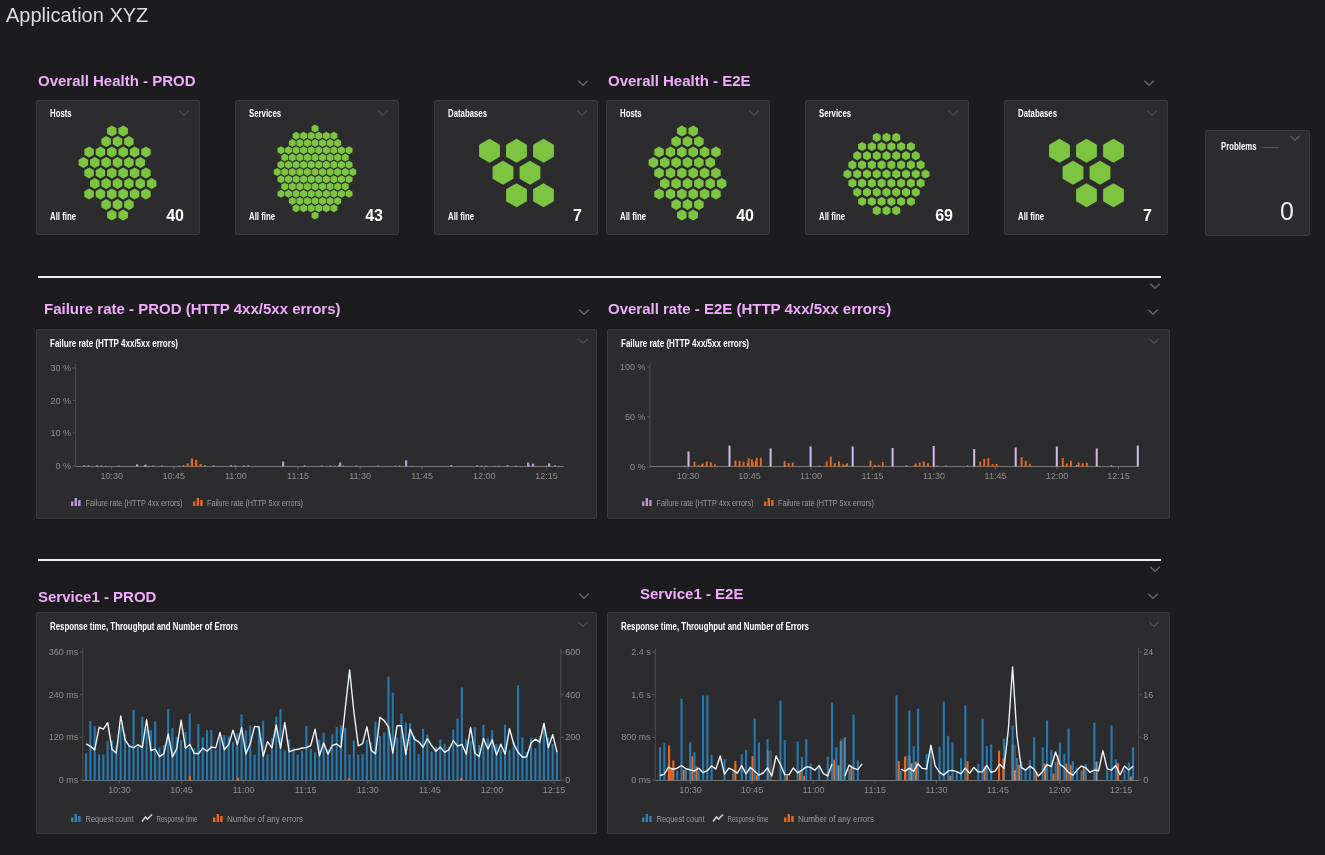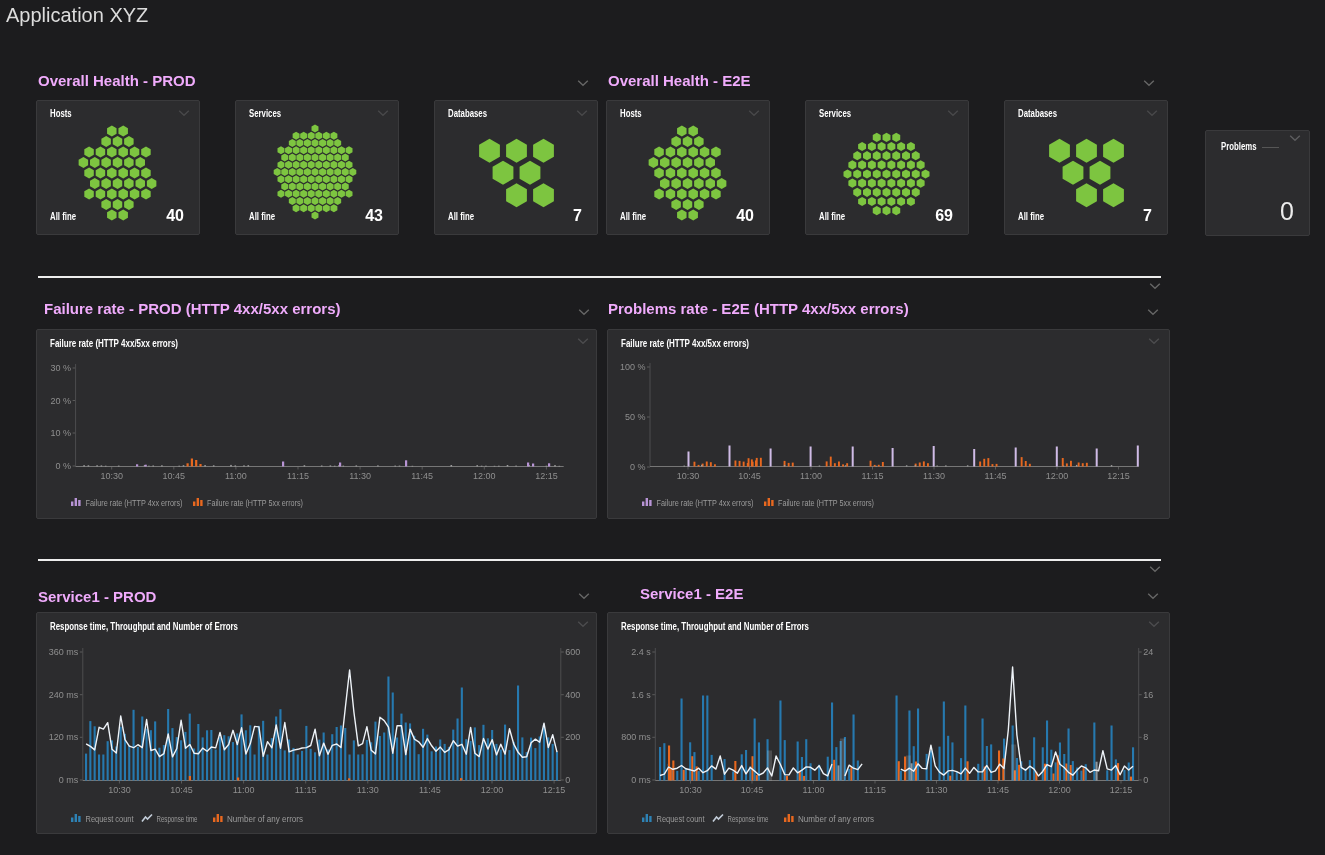--- a/index.html
+++ b/index.html
@@ -351,21 +351,21 @@
     <svg width="12" height="8" viewBox="0 0 12 8">
       <polyline points="1.2,1.8 6,6.2 10.8,1.8" fill="none" stroke="#666666" stroke-width="1.4"></polyline>
     </svg>
   </div>
 <div class="shead" style="left:44px;top:300px">Failure rate - PROD (HTTP 4xx/5xx errors)</div>
 <div class="chev" style="left:578px;top:308px">
     <svg width="12" height="8" viewBox="0 0 12 8">
       <polyline points="1.2,1.8 6,6.2 10.8,1.8" fill="none" stroke="#666666" stroke-width="1.4"></polyline>
     </svg>
   </div>
-<div class="shead" style="left:608px;top:300px">Problems rate - E2E (HTTP 4xx/5xx errors)</div>
+<div class="shead" style="left:608px;top:300px">Overall rate - E2E (HTTP 4xx/5xx errors)</div>
 <div class="chev" style="left:1147px;top:308px">
     <svg width="12" height="8" viewBox="0 0 12 8">
       <polyline points="1.2,1.8 6,6.2 10.8,1.8" fill="none" stroke="#666666" stroke-width="1.4"></polyline>
     </svg>
   </div>
 <div class="tile" style="left:36px;top:329px;width:561px;height:190px"></div>
 <div class="abs" style="left:36px;top:329px"><svg width="561" height="190" viewBox="0 0 561 190">
       <text x="14" y="18" font-size="10" fill="#ffffff" text-anchor="start" font-weight="bold" font-family="Liberation Sans, sans-serif" textLength="128" lengthAdjust="spacingAndGlyphs">Failure rate (HTTP 4xx/5xx errors)</text>
       <text x="35.1" y="42" font-size="9" fill="#8f8f8f" text-anchor="end" font-weight="normal" font-family="Liberation Sans, sans-serif">30 %</text>
       <line x1="36.6" y1="39" x2="39.6" y2="39" stroke="#5a5a5a" stroke-width="1"></line>

